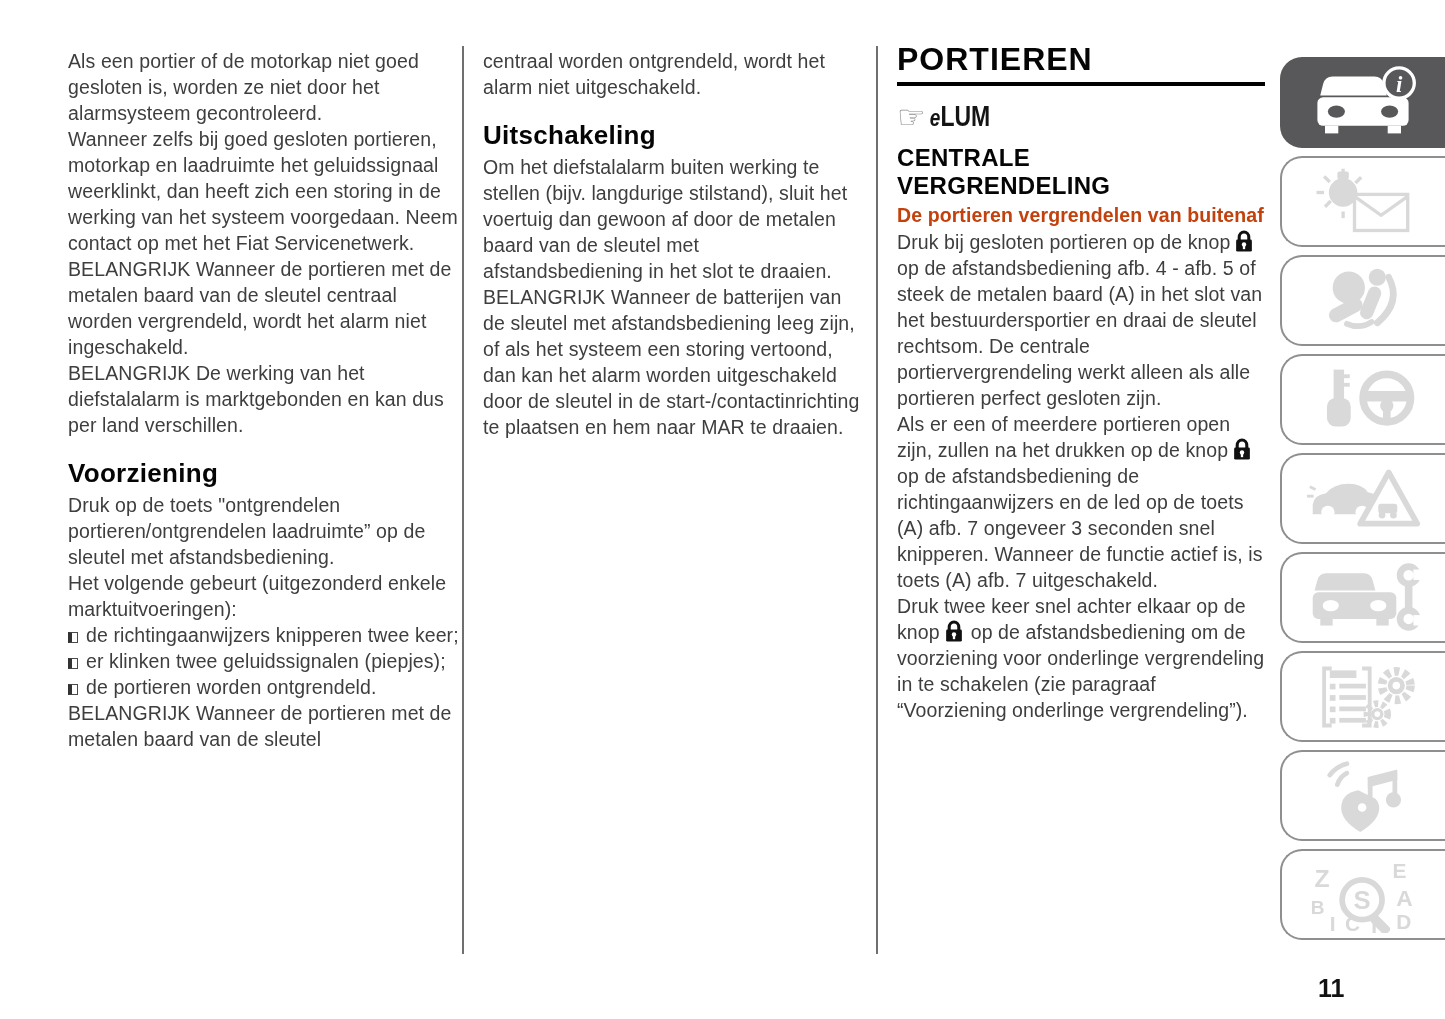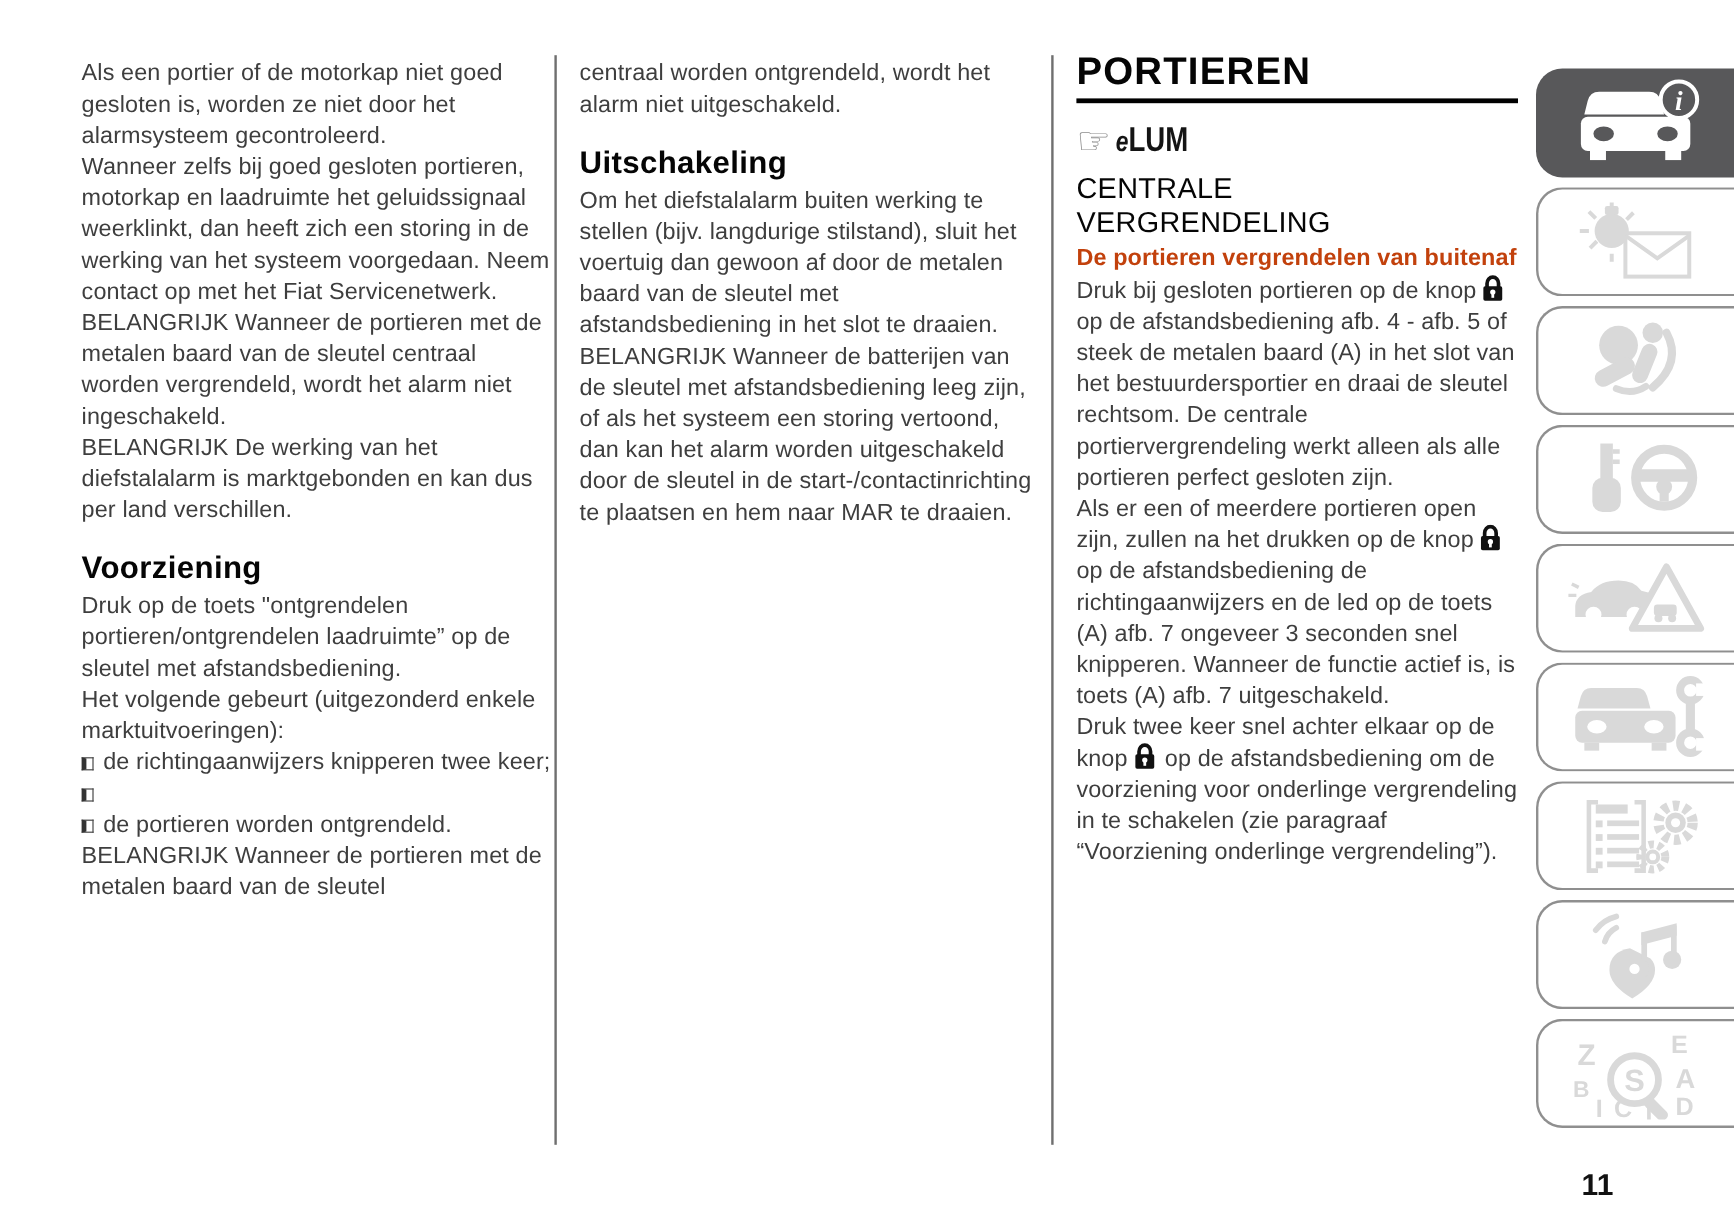--- a/index.html
+++ b/index.html
@@ -20,21 +20,21 @@
 
   h3.subhead2 { font-size:26px; line-height:27px; font-weight:800; color:#050505; margin:22px 0 5px 0; letter-spacing:.3px; }
   .sq { display:inline-block; width:10px; height:11px; border:1.6px solid #4a4a4a; border-left:4.5px solid #333; margin-right:8px; vertical-align:-1px; }
 
   h1.sec-title { font-size:32px; line-height:30px; font-weight:800; color:#050505; letter-spacing:1px; margin:0; border-bottom:4.5px solid #000; padding-bottom:8px; }
   .elum { margin:13px 0 9px 0; height:36px; display:flex; align-items:center; cursor:pointer; }
   .hand { font-size:32px; color:#8d8d8d; line-height:30px; margin-right:4px; }
   .elum-word { font-weight:800; font-size:23px; color:#141414; display:inline-block; transform:scaleY(1.25); letter-spacing:0; }
   .elum-word i { font-size:19px; }
   h2.caps { margin:4px 0 0 0; }
-  h2.caps div { font-size:24px; line-height:27.5px; font-weight:400; color:#050505; letter-spacing:.3px; }
+  h2.caps div { font-size:24px; line-height:27.5px; font-weight:700; color:#050505; letter-spacing:.3px; }
   h4.subhead { font-size:19.5px; line-height:26px; font-weight:bold; color:#c2410c; margin:3px 0 1px 0; }
 
   svg.lock { width:20px; height:23px; vertical-align:-4px; margin:0 7px 0 4px; }
 
   .sidebar { position:absolute; top:57px; right:0; width:165px; }
   .tile { width:165px; height:91px; margin-bottom:8px; background:#fff; border:2px solid #8f8f8f; border-right:none; border-radius:22px 0 0 22px; display:flex; align-items:center; justify-content:center; cursor:pointer; }
   .tile.active { background:#58585a; border:none; }
   .tile svg { width:118px; height:76px; }
 
   .pageno { position:absolute; left:1318px; top:974px; font-size:25px; font-weight:800; color:#111; }
@@ -46,21 +46,21 @@
 
   <div class="col col1">
     <p>Als een portier of de motorkap niet goed gesloten is, worden ze niet door het alarmsysteem gecontroleerd.</p>
     <p>Wanneer zelfs bij goed gesloten portieren, motorkap en laadruimte het geluidssignaal weerklinkt, dan heeft zich een storing in de werking van het systeem voorgedaan. Neem contact op met het Fiat Servicenetwerk.</p>
     <p class="gap">BELANGRIJK Wanneer de portieren met de metalen baard van de sleutel centraal worden vergrendeld, wordt het alarm niet ingeschakeld.</p>
     <p class="gap">BELANGRIJK De werking van het diefstalalarm is marktgebonden en kan dus per land verschillen.</p>
     <h3 class="subhead2">Voorziening</h3>
     <p>Druk op de toets "ontgrendelen portieren/ontgrendelen laadruimte” op de sleutel met afstandsbediening.</p>
     <p>Het volgende gebeurt (uitgezonderd enkele marktuitvoeringen):</p>
     <p><span class="sq"></span><span>de richtingaanwijzers knipperen twee keer;</span></p>
-    <p><span class="sq"></span></p>
+    <p><span class="sq"></span><span>er klinken twee geluidssignalen (piepjes);</span></p>
     <p><span class="sq"></span><span>de portieren worden ontgrendeld.</span></p>
     <p class="gap">BELANGRIJK Wanneer de portieren met de metalen baard van de sleutel</p>
   </div>
 
   <div class="vrule vrule1"></div>
 
   <div class="col col2">
     <p>centraal worden ontgrendeld, wordt het alarm niet uitgeschakeld.</p>
     <h3 class="subhead2">Uitschakeling</h3>
     <p>Om het diefstalalarm buiten werking te stellen (bijv. langdurige stilstand), sluit het voertuig dan gewoon af door de metalen baard van de sleutel met afstandsbediening in het slot te draaien.</p>

